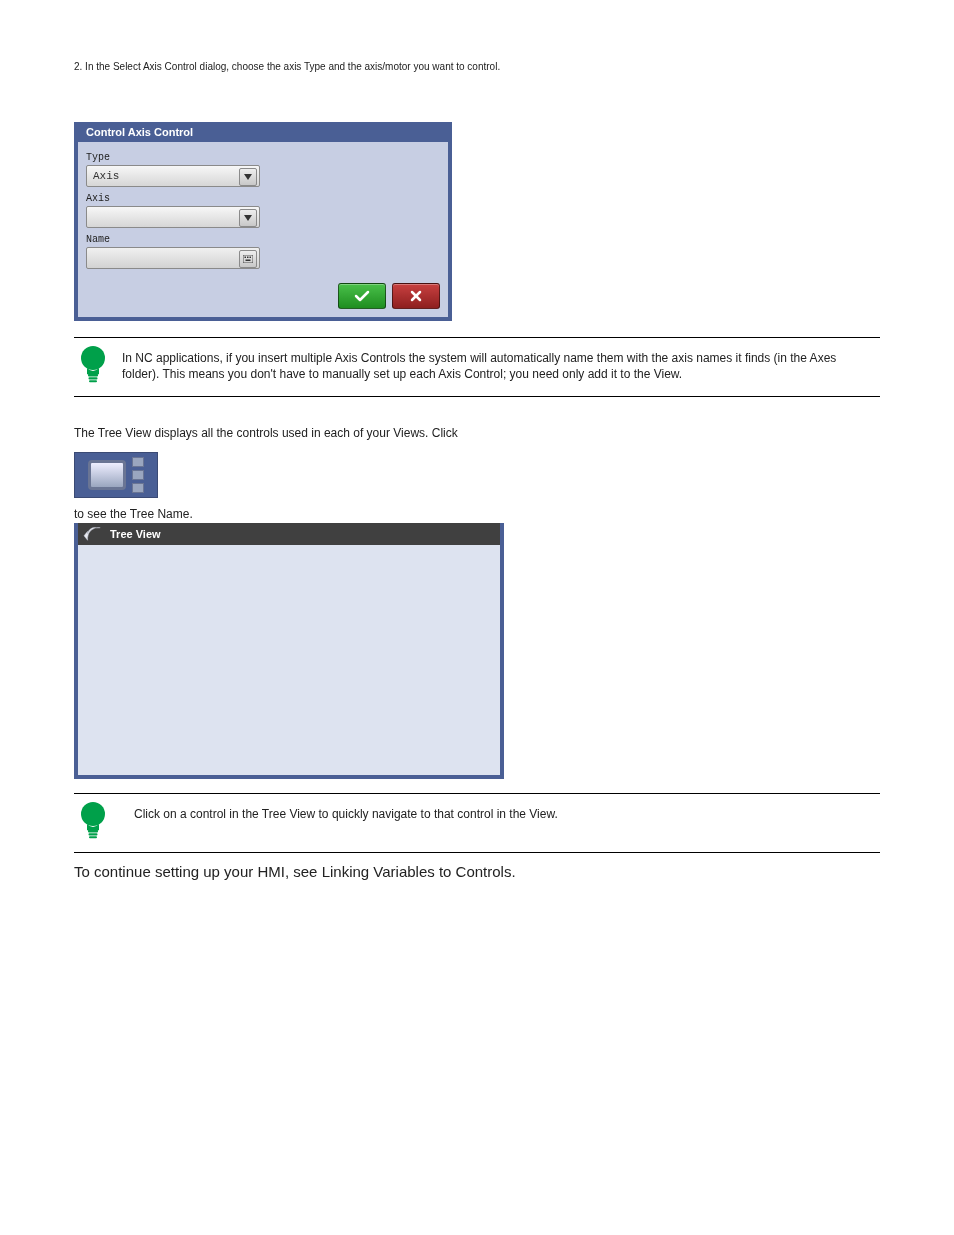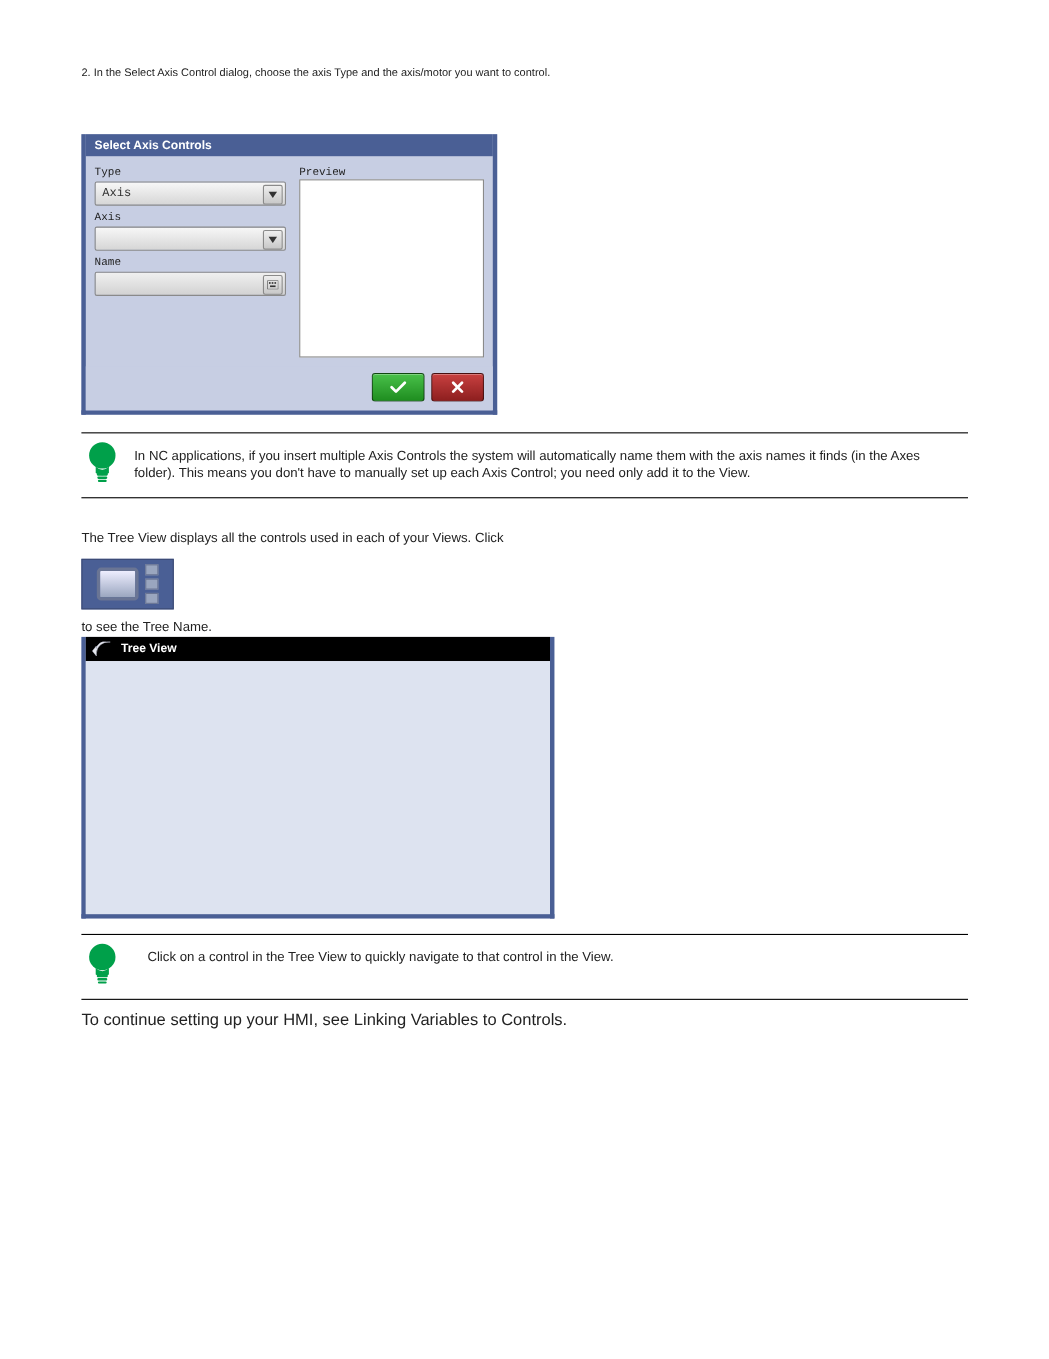--- a/index.html
+++ b/index.html
@@ -187,21 +187,21 @@
   
   .dialog2 {
     width: 430px;
     border: 4px solid #4a5f95;
     border-top: none;
     background: #dde3f0;
     box-sizing: border-box;
     margin-top: 0;
   }
   .dialog2 .titlebar {
-    background: #000000;
+    background: #404040;
     color: #fff;
     padding: 2px 4px;
     display: flex;
     align-items: center;
     gap: 6px;
     font-size: 11px;
     font-weight: bold;
   }
   .dialog2 .titlebar .back-icon {
     width: 22px; height: 18px;
@@ -224,21 +224,21 @@
 
 <div class="page">
 
   <div class="intro" style="font-size:10px; line-height:1.4; margin-top:20px;">
     <span>2. In the Select Axis Control dialog, choose the axis Type and the axis/motor you want to control.</span>
   </div>
 
   
   <div class="dialog1">
     <div class="titlebar">
-      <span>Select Axis Controls</span>
+      <span>Control Axis Control</span>
     </div>
     <div class="body">
       <div class="left-col">
 
         <div class="field-group">
           <div class="field-label">Type</div>
           <div class="select-box">
             <span>Axis</span>
             <div class="select-arrow">
               <svg width="8" height="6" viewBox="0 0 8 6">
@@ -270,24 +270,20 @@
                 <rect x="1.5" y="1.5" width="1.5" height="1.5" fill="#333"></rect>
                 <rect x="4" y="1.5" width="1.5" height="1.5" fill="#333"></rect>
                 <rect x="6.5" y="1.5" width="1.5" height="1.5" fill="#333"></rect>
                 <rect x="2.5" y="4.5" width="5" height="1.5" fill="#333"></rect>
               </svg>
             </div>
           </div>
         </div>
 
       </div>
-      <div style="display:flex; flex-direction:column; flex:1;">
-        <div class="field-label">Preview</div>
-        <div class="preview"></div>
-      </div>
     </div>
     <div class="footer">
       <div class="btn btn-ok">
         <svg width="16" height="12" viewBox="0 0 16 12">
             <polyline points="2,6 6,10 14,2" fill="none" stroke="#fff" stroke-width="2.5" stroke-linecap="round" stroke-linejoin="round"></polyline>
           </svg>
       </div>
       <div class="btn btn-cancel">
         <svg width="12" height="12" viewBox="0 0 12 12">
           <line x1="2" y1="2" x2="10" y2="10" stroke="#fff" stroke-width="2.5" stroke-linecap="round"></line>

